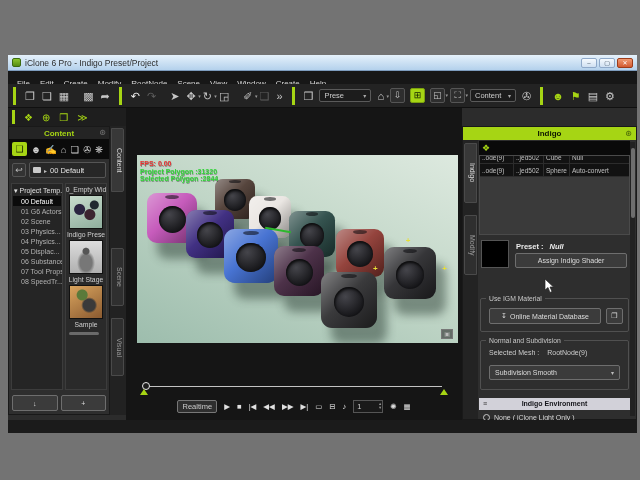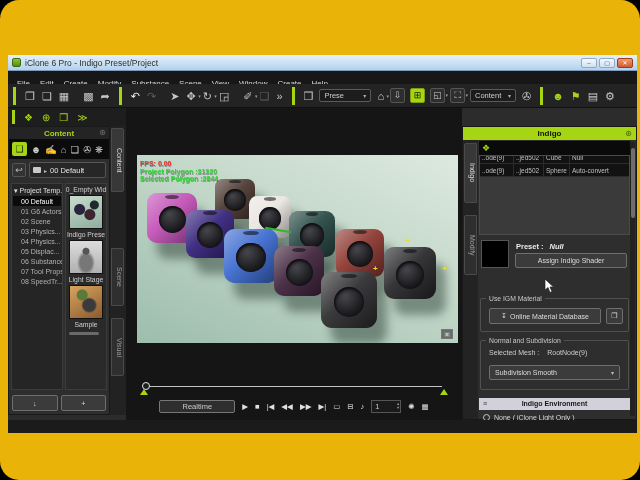--- a/index.html
+++ b/index.html
@@ -1,19 +1,19 @@
 <!DOCTYPE html>
 <html><head>
 <meta charset="utf-8">
 <style>
   :root{ --green:#a6d514; }
   *{box-sizing:border-box; margin:0; padding:0; font-family:"Liberation Sans",sans-serif;}
   i{font-style:normal;}
   body{background:#000;}
-  .page{position:relative;width:640px;height:480px;background:#eab308;overflow:hidden;border-radius:19px;}
+  .page{position:relative;width:640px;height:480px;background:#737373;overflow:hidden;}
   .window{position:absolute;left:8px;top:55px;width:629px;height:378px;background:#2c2c2c;}
 
   
   .titlebar{position:absolute;left:0;top:0;right:0;height:16px;background:linear-gradient(#e5f1fb,#b4d1ec);border-bottom:1px solid #7d9cbd;display:flex;align-items:center;gap:4px;padding:0 4px;}
   .app-icon{width:9px;height:9px;background:linear-gradient(#8cc62e,#568c12);border:1px solid #3c6b10;border-radius:2px;flex:0 0 auto;}
   .title{font-size:8.5px;color:#2d2d2d;flex:1;white-space:nowrap;overflow:hidden;}
   .winbtns{display:flex;gap:2px;}
   .winbtn{width:16px;height:10px;font-size:6px;line-height:9px;text-align:center;color:#345;background:linear-gradient(#f6fafe,#cfe0f2);border:1px solid #8fa9c9;border-radius:2px;}
   .winbtn.close{background:linear-gradient(#f09a72,#d25a31);color:#fff;border-color:#9c3c1a;}
 
@@ -101,21 +101,21 @@
   .axis-line{position:absolute;left:128px;top:74px;width:26px;height:2px;background:#2db82d;transform:rotate(10deg);}
   .corner-btn{position:absolute;right:5px;bottom:4px;width:12px;height:10px;border:1px solid #777;background:rgba(40,40,40,.6);color:#bbb;font-size:6px;line-height:8px;text-align:center;}
   .timeline{position:absolute;left:14px;right:14px;top:271px;height:16px;}
   .tl-track{position:absolute;left:6px;right:6px;top:7px;height:1px;background:#c2c2c2;}
   .tl-knob{position:absolute;left:2px;top:3px;width:8px;height:8px;border:1.5px solid #e8e8e8;border-radius:50%;background:#1d1d1d;}
   .tl-tri{position:absolute;width:0;height:0;border-left:4px solid transparent;border-right:4px solid transparent;border-bottom:6px solid var(--green);top:10px;}
   .tl-tri.left{left:0;}
   .tl-tri.right{right:0;}
   .playback{position:absolute;left:0;right:0;top:289px;height:18px;display:flex;align-items:center;justify-content:center;gap:7px;}
   .pb-btn{color:#e0e0e0;font-size:7.5px;white-space:nowrap;}
-  .realtime{width:76px;height:13px;border:1px solid #777;border-radius:2px;background:#2e2e2e;color:#ccc;font-size:7.5px;line-height:11px;text-align:center;}
+  .realtime{width:40px;height:13px;border:1px solid #777;border-radius:2px;background:#2e2e2e;color:#ccc;font-size:7.5px;line-height:11px;text-align:center;}
   .pb-spin{width:30px;height:13px;background:#1a1a1a;border:1px solid #555;display:flex;align-items:center;}
   .pb-spin input{width:18px;background:none;border:none;outline:none;color:#ccc;font-size:7.5px;padding-left:3px;}
   .pb-arrows{display:flex;flex-direction:column;font-size:4.5px;line-height:4px;color:#999;margin-left:auto;padding-right:1px;}
 
   
   .right-panel{position:absolute;left:454px;top:71px;width:175px;height:294px;background:#2e2e2e;border:1px solid #191919;}
   .rp-header{position:absolute;left:0;top:0;right:0;height:13px;background:var(--green);color:#0f1800;font-size:8px;font-weight:bold;text-align:center;line-height:13px;}
   .rp-gear{position:absolute;right:4px;top:0;font-size:8px;color:#3a5505;font-weight:normal;}
   .rp-tabs{position:absolute;left:0;top:13px;width:15px;bottom:0;background:#232323;}
   .rp-tabs .side-tab{border-radius:2px 0 0 2px;}
@@ -169,21 +169,21 @@
           <span class="winbtn">▢</span>
           <span class="winbtn close">✕</span>
         </span>
     </div>
 
     <div class="menubar">
         <span class="menu-item">File</span>
         <span class="menu-item">Edit</span>
         <span class="menu-item">Create</span>
         <span class="menu-item">Modify</span>
-        <span class="menu-item">Substance</span>
+        <span class="menu-item">RootNode</span>
         <span class="menu-item">Scene</span>
         <span class="menu-item">View</span>
         <span class="menu-item">Window</span>
         <span class="menu-item">Create</span>
         <span class="menu-item">Help</span>
       </div>
     <div class="toolbar">
         <i class="tb-sep"></i>
         <span class="tb-icon">❐</span>
         <span class="tb-icon">❏</span>

